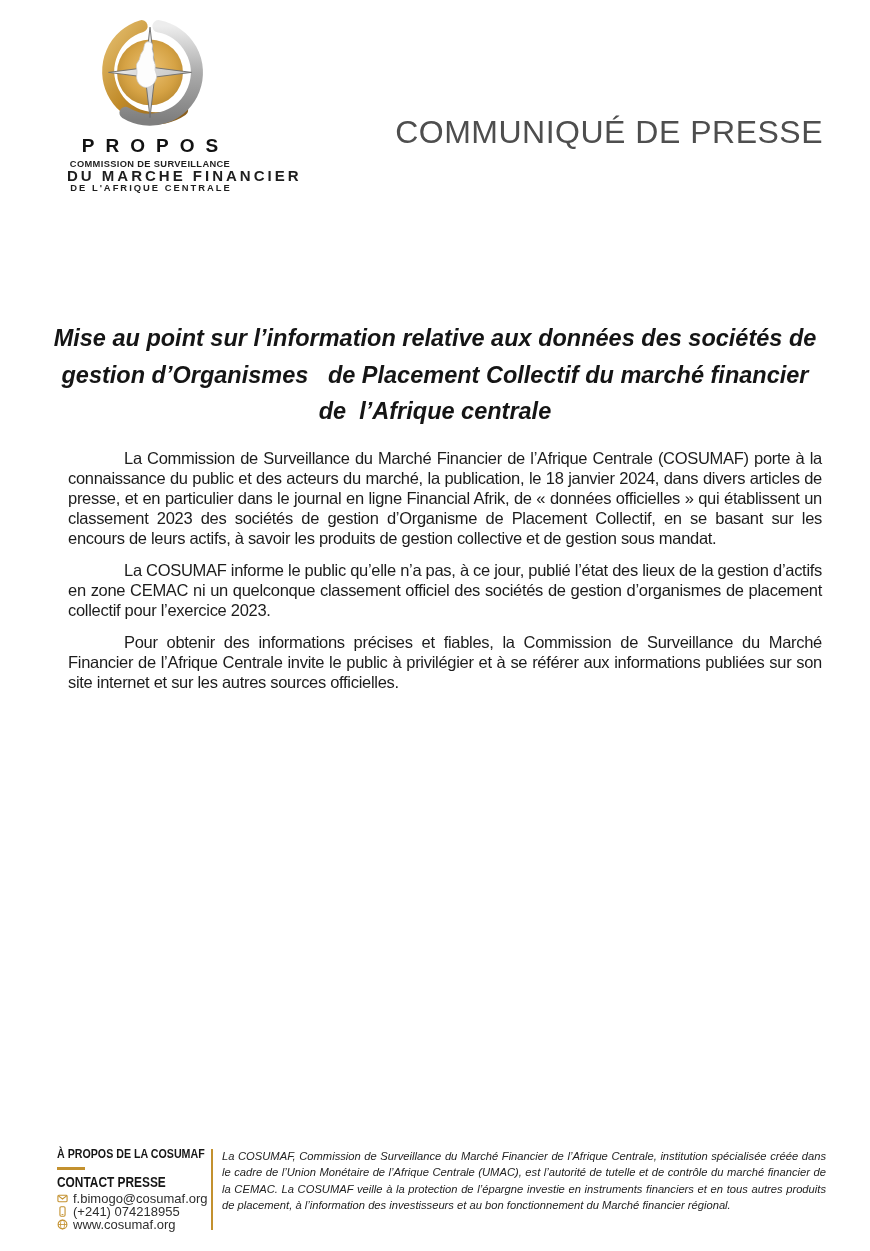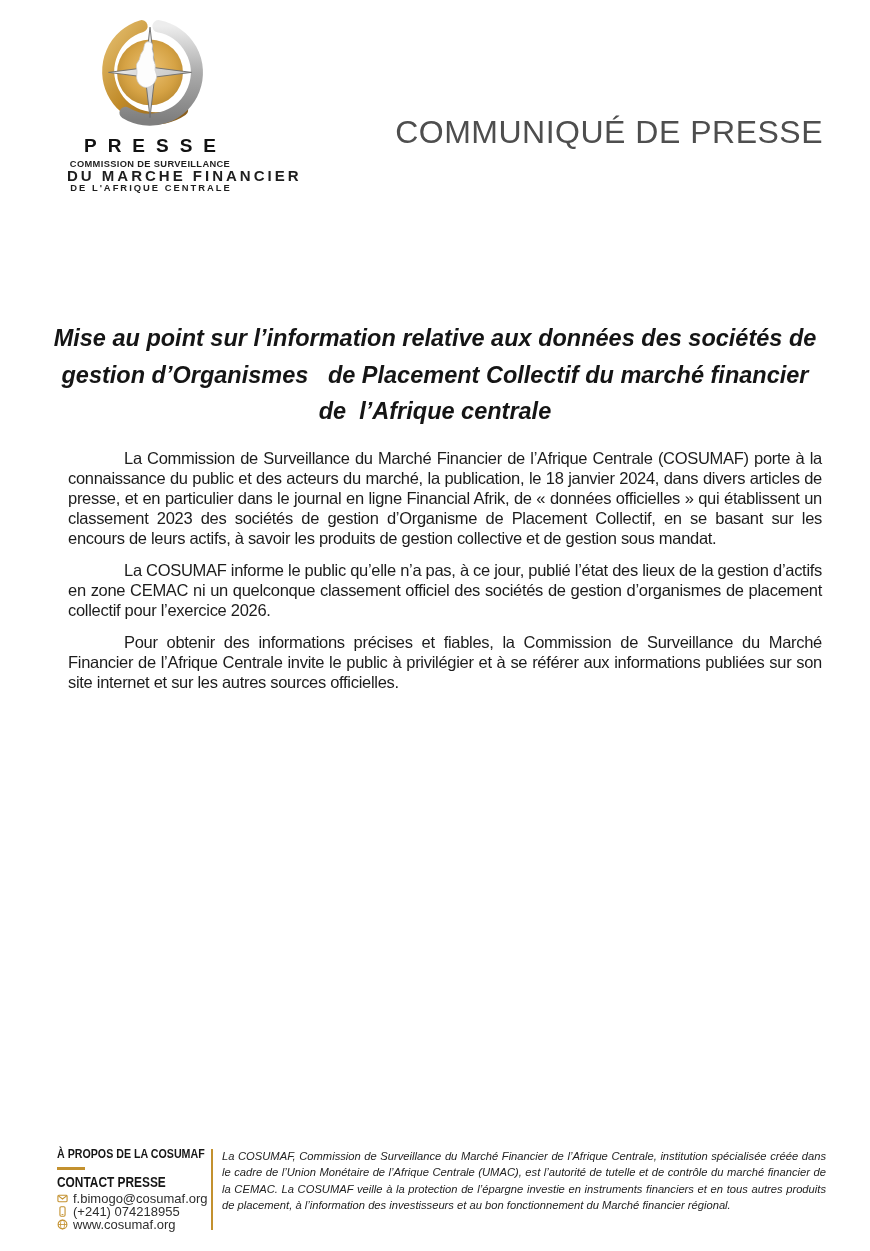--- a/index.html
+++ b/index.html
@@ -93,37 +93,37 @@
         <stop offset="0" stop-color="#FFFFFF"></stop>
           <stop offset="1" stop-color="#AFAFAF"></stop>
       </linearGradient>
     </defs>
     <path d="M 51,13 A 50,50 0 1 0 94,102" fill="none" stroke="url(#goldRing)" stroke-width="13" stroke-linecap="round"></path>
     <path d="M 69,13 A 50,50 0 1 1 34,105" fill="none" stroke="url(#silverRing)" stroke-width="13" stroke-linecap="round"></path>
     <circle cx="60" cy="62" r="35" fill="url(#goldDisc)"></circle>
     <polygon points="60,14 65,57 104,62 65,67 60,110 55,67 16,62 55,57" fill="url(#starGrad)" stroke="#6f6f6f" stroke-width="1"></polygon>
     <path d="M 56,30 C 60,28.5 63.5,31 62.5,35 C 61.5,39 64.5,41 63.5,45 C 62.5,49 66.5,52 65.5,57 C 64.5,61 68.5,64 66.5,69 C 64.5,75 59,79.5 53,77.5 C 48,75.5 44.8,70 46,64 C 47,59 44,55 47,51 C 50,48 48.8,43 52,40 C 54.2,37.5 53,31.8 56,30 Z" fill="#FDFDFD" stroke="#cccccc" stroke-width="0.8"></path>
   </svg>
-  <div class="logo-wordmark">PRESSE</div>
+  <div class="logo-wordmark">PROPOS</div>
   <div class="logo-sub logo-sub1">COMMISSION DE SURVEILLANCE</div>
   <div class="logo-sub logo-sub2">DU MARCHE FINANCIER</div>
   <div class="logo-sub logo-sub3">DE L'AFRIQUE CENTRALE</div>
 </div>
 
 <div class="press-block">
   <div class="press-title">COMMUNIQUÉ DE PRESSE</div>
 </div>
 
 <div class="doc-title">Mise au point sur l’information relative aux données des sociétés de
 gestion d’Organismes   de Placement Collectif du marché financier
 de  l’Afrique centrale</div>
 
 <div class="doc-body">
   <p>La Commission de Surveillance du Marché Financier de l’Afrique Centrale (COSUMAF) porte à la connaissance du public et des acteurs du marché, la publication, le 18 janvier 2024, dans divers articles de presse, et en particulier dans le journal en ligne Financial Afrik, de « données officielles » qui établissent un classement 2023 des sociétés de gestion d’Organisme de Placement Collectif, en se basant sur les encours de leurs actifs, à savoir les produits de gestion collective et de gestion sous mandat.</p>
-  <p>La COSUMAF informe le public qu’elle n’a pas, à ce jour, publié l’état des lieux de la gestion d’ac­tifs en zone CEMAC ni un quelconque classement officiel des sociétés de gestion d’organismes de placement collectif pour l’exercice 2026.</p>
+  <p>La COSUMAF informe le public qu’elle n’a pas, à ce jour, publié l’état des lieux de la gestion d’ac­tifs en zone CEMAC ni un quelconque classement officiel des sociétés de gestion d’organismes de placement collectif pour l’exercice 2023.</p>
   <p>Pour obtenir des informations précises et fiables, la Commission de Surveillance du Marché Financier de l’Afrique Centrale invite le public à privilégier et à se référer aux informations publiées sur son site internet et sur les autres sources officielles.</p>
 </div>
 
 <div class="footer">
   <div class="f-left">
     <div class="f-h1">À PROPOS DE LA COSUMAF</div>
     <div class="f-dash" style="background:#C3912F;"></div>
     <div class="f-h2">CONTACT PRESSE</div>
 
     <div class="f-row">

